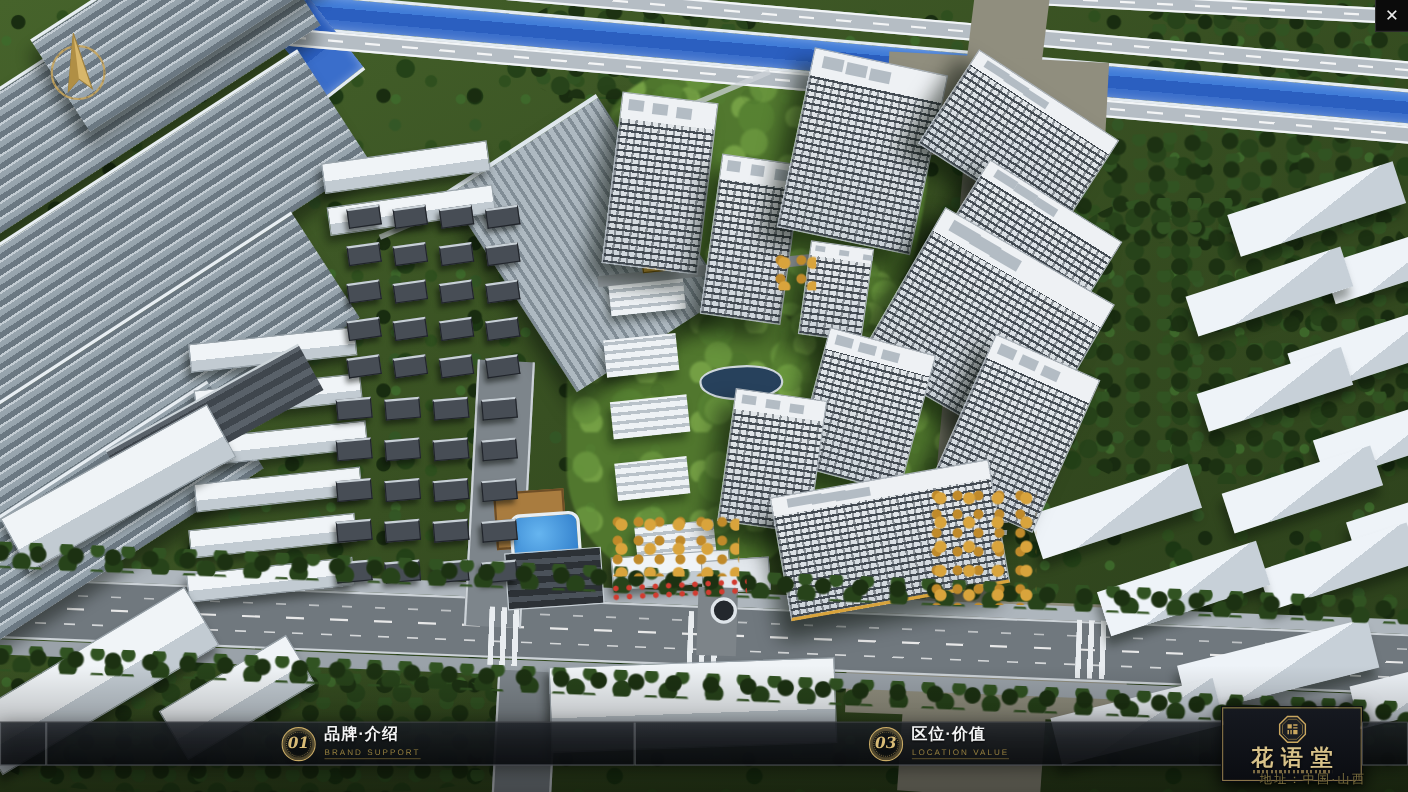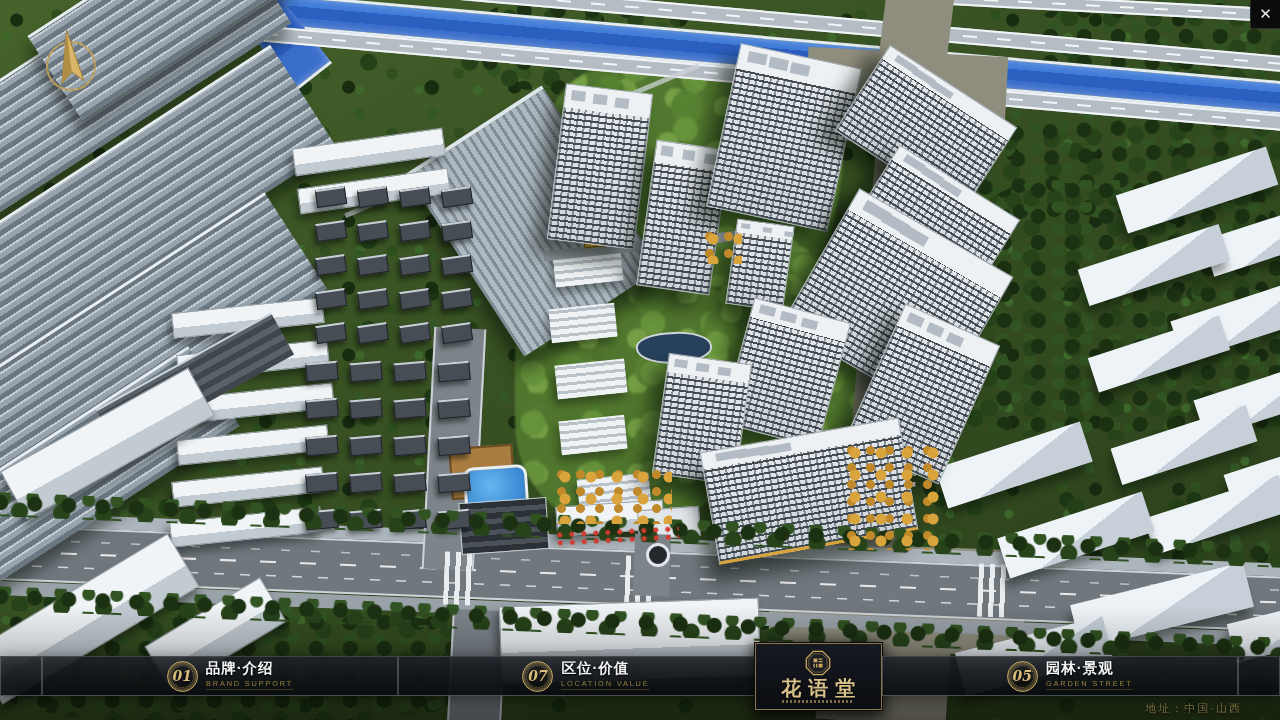--- a/index.html
+++ b/index.html
@@ -290,46 +290,39 @@
 
     <div class="navItem">
       <span class="badge">01</span>
       <span class="txtcol">
         <span class="cn">品牌·介绍</span>
         <span class="en">BRAND SUPPORT</span>
       </span>
     </div>
 
     <div class="navItem">
-      <span class="badge">07</span>
+      <span class="badge">03</span>
       <span class="txtcol">
         <span class="cn">区位·价值</span>
         <span class="en">LOCATION VALUE</span>
       </span>
     </div>
 
 
 
     <div id="logoBox">
       <svg width="26" height="26" viewBox="0 0 40 40">
         <polygon points="13,2 27,2 38,13 38,27 27,38 13,38 2,27 2,13" fill="#1a1d23" stroke="#caa75f" stroke-width="2"></polygon>
         <polygon points="14,6 26,6 34,14 34,26 26,34 14,34 6,26 6,14" fill="none" stroke="#9c8246" stroke-width="1"></polygon>
         <path d="M13 13h6v6h-6zM21 13h6v2h-6zM21 17h6v2h-6zM13 21h2v6h-2zM17 21h2v6h-2zM21 21h6v6h-6z" fill="#caa75f"></path>
       </svg>
       <div id="logoTitle">花语堂</div>
       <div id="logoCaption"></div>
     </div>
 
-    <div class="navItem">
-      <span class="badge">05</span>
-      <span class="txtcol">
-        <span class="cn">园林·景观</span>
-        <span class="en">GARDEN STREET</span>
-      </span>
-    </div>
 
 
 
 
     <div class="edgeSeg"></div>
   </div>
 
   <div id="address">地址：中国·山西</div>
 </div>
 

